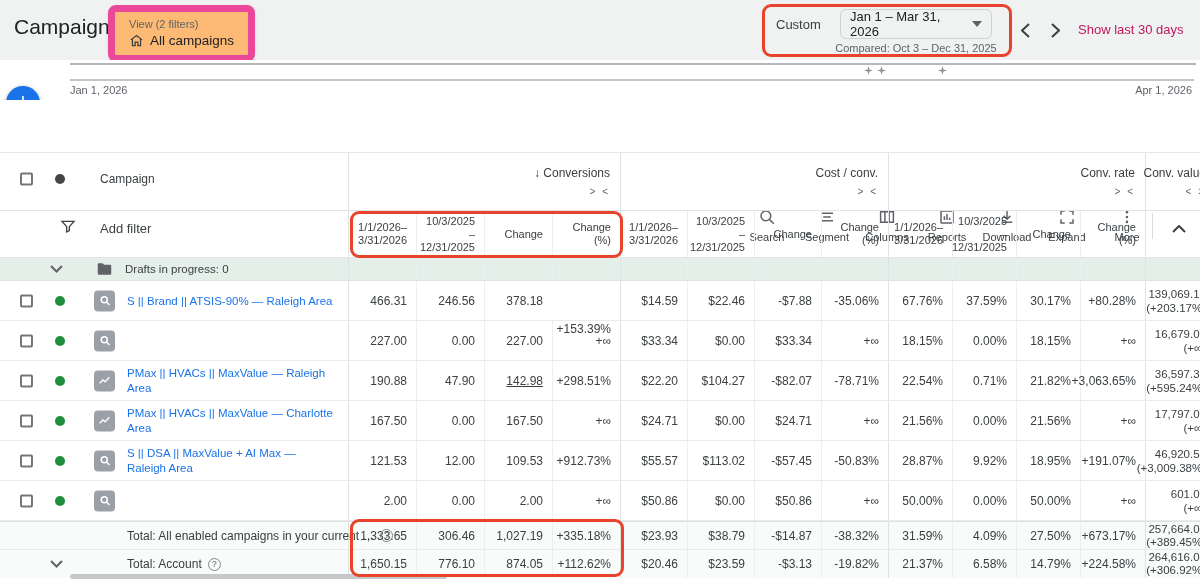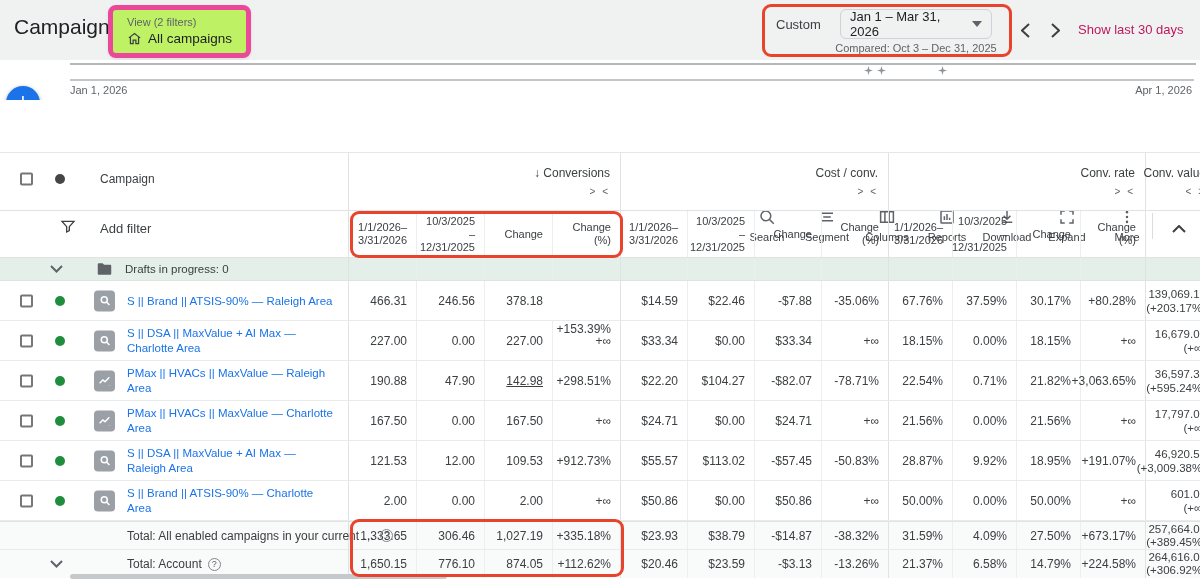--- a/index.html
+++ b/index.html
@@ -4,21 +4,21 @@
 <style>
   * { box-sizing: border-box; margin: 0; padding: 0; }
   html,body { width:1200px; height:580px; }
   body {
     position: relative; overflow: hidden; background:#fff;
     font-family:"Liberation Sans", sans-serif; color:#3c4043;
   }
   
   .topbar { position:absolute; left:0; top:0; width:1200px; height:60px; background:#f0f2f2; }
   .page-title { position:absolute; left:14px; top:15px; font-size:21px; color:#202124; }
-  .view-chip { position:absolute; left:108px; top:5px; background:#bef264; border:5px solid #ec4899;
+  .view-chip { position:absolute; left:108px; top:5px; background:#fdba74; border:7px solid #ec4899;
     border-radius:8px; padding:6px 14px 7px 14px; box-shadow:0 1px 3px rgba(0,0,0,.1); cursor:pointer;}
   .view-chip .lbl { font-size:11px; color:#5f6368; margin-bottom:3px; }
   .view-chip .val { font-size:13.5px; color:#202124; display:flex; align-items:center; gap:6px; }
   .daterange-mode { position:absolute; left:776px; top:17px; font-size:13px; color:#3c4043; }
   .daterange-box { position:absolute; left:840px; top:9px; width:152px; height:30px; border:1px solid #cfd3d7;
     border-radius:6px; display:flex; align-items:center; justify-content:space-between; padding:0 9px; font-size:13px; color:#202124; cursor:pointer;}
   .compared { position:absolute; left:800px; top:42px; width:232px; text-align:center; font-size:11px; color:#5f6368; }
   .nav-chevron { position:absolute; top:17px; width:26px; height:26px; display:flex; align-items:center; justify-content:center; cursor:pointer;}
   .show-last { position:absolute; left:1078px; top:22px; font-size:13px; color:#be185d; cursor:pointer; }
   
@@ -354,21 +354,20 @@
     <div class="trow datarow">
       <div class="campcell">
         <span class="checkbox"></span>
         <span class="statusdot" style="background: rgb(30, 142, 62);"></span>
         <span class="typebadge">
           <svg width="12" height="12" viewBox="0 0 24 24" fill="none" stroke="#ffffff" stroke-width="3">
             <circle cx="10.5" cy="10.5" r="6"></circle>
             <path d="M15.5 15.5 L21 21"></path>
           </svg>
         </span>
-        <span class="campname">S || DSA || MaxValue + AI Max — Charlotte Area</span>
       </div>
       <div class="vcell gb" style="width: 68px;">227.00</div>
       <div class="vcell" style="width: 68px;">0.00</div>
       <div class="vcell" style="width: 68px;">227.00</div>
       <div class="vcell" style="width: 68px;">+∞</div>
       <div class="vcell gb" style="width: 67px;">$33.34</div>
       <div class="vcell" style="width: 67px;">$0.00</div>
       <div class="vcell" style="width: 67px;">$33.34</div>
       <div class="vcell" style="width: 67px;">+∞</div>
       <div class="vcell gb" style="width: 64px;">18.15%</div>
@@ -470,21 +469,20 @@
     <div class="trow datarow">
       <div class="campcell">
         <span class="checkbox"></span>
         <span class="statusdot" style="background: rgb(30, 142, 62);"></span>
         <span class="typebadge">
           <svg width="12" height="12" viewBox="0 0 24 24" fill="none" stroke="#ffffff" stroke-width="3">
             <circle cx="10.5" cy="10.5" r="6"></circle>
             <path d="M15.5 15.5 L21 21"></path>
           </svg>
         </span>
-        <span class="campname">S || Brand || ATSIS-90% — Charlotte Area</span>
       </div>
       <div class="vcell gb" style="width: 68px;">2.00</div>
       <div class="vcell" style="width: 68px;">0.00</div>
       <div class="vcell" style="width: 68px;">2.00</div>
       <div class="vcell" style="width: 68px;">+∞</div>
       <div class="vcell gb" style="width: 67px;">$50.86</div>
       <div class="vcell" style="width: 67px;">$0.00</div>
       <div class="vcell" style="width: 67px;">$50.86</div>
       <div class="vcell" style="width: 67px;">+∞</div>
       <div class="vcell gb" style="width: 64px;">50.00%</div>
@@ -532,21 +530,21 @@
           <span class="helpicon">?</span>
         </div>
       </div>
       <div class="vcell gb" style="width: 68px;">1,650.15</div>
       <div class="vcell" style="width: 68px; text-align: right;">776.10</div>
       <div class="vcell" style="width: 68px;">874.05</div>
       <div class="vcell" style="width: 68px;">+112.62%</div>
       <div class="vcell gb" style="width: 67px;">$20.46</div>
       <div class="vcell" style="width: 67px;">$23.59</div>
       <div class="vcell" style="width: 67px;">-$3.13</div>
-      <div class="vcell" style="width: 67px;">-13.26%</div>
+      <div class="vcell" style="width: 67px;">-19.82%</div>
       <div class="vcell gb" style="width: 64px;">21.37%</div>
       <div class="vcell" style="width: 64px;">6.58%</div>
       <div class="vcell" style="width: 64px;">14.79%</div>
       <div class="vcell" style="width: 65px;">+224.58%</div>
       <div class="valuecell" style="line-height: 13px;">
         <div>264,616.00</div>
         <div>(+306.92%)</div>
       </div>
     </div>
   </div>

